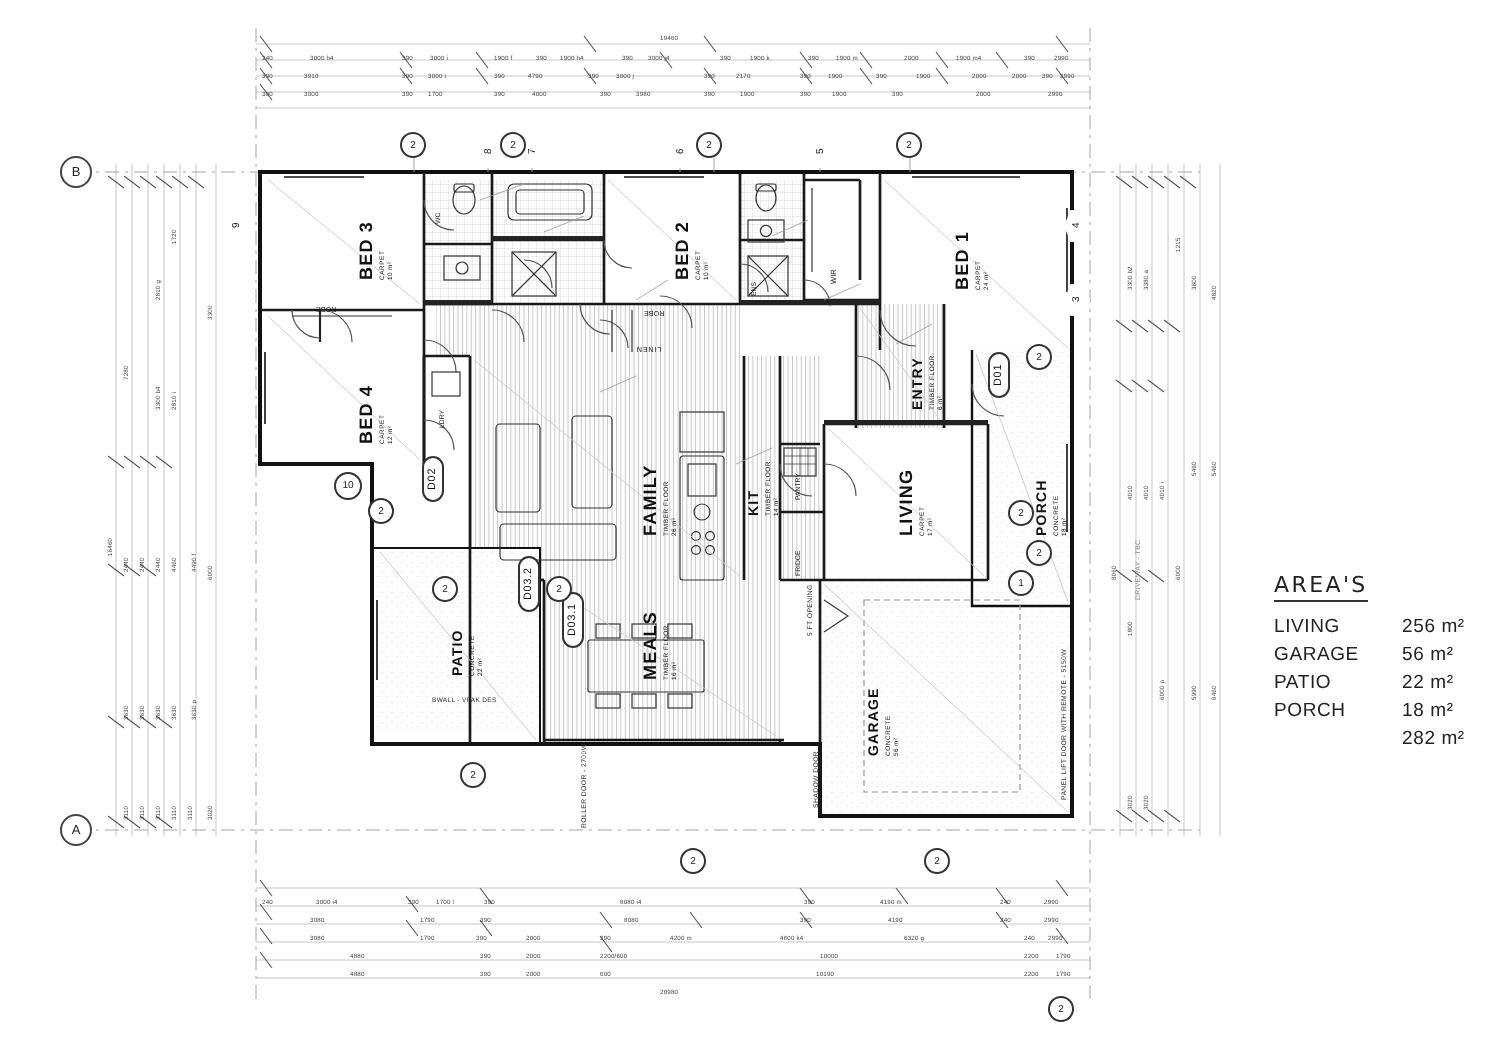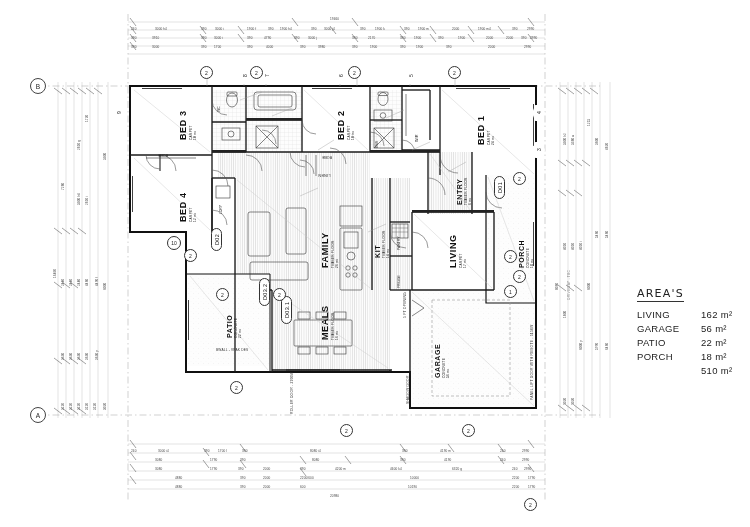--- a/index.html
+++ b/index.html
@@ -820,35 +820,35 @@
   <div class="dimv" style="left:571px; top:405px;">3020</div>
   <div class="dimv" style="left:587px; top:290px;">6000</div>
   <div class="dimv" style="left:555px; top:290px;">8060</div>
 
   <div id="areas">
     <div class="atitle">AREA'S</div>
     <table>
       <tbody>
         <tr>
           <td>LIVING</td>
-          <td class="val">162 m²</td>
+          <td class="val">256 m²</td>
         </tr>
         <tr>
           <td>GARAGE</td>
           <td class="val">56 m²</td>
         </tr>
         <tr>
           <td>PATIO</td>
           <td class="val">22 m²</td>
         </tr>
         <tr>
           <td>PORCH</td>
           <td class="val">18 m²</td>
         </tr>
         <tr>
           <td></td>
-          <td class="val">510 m²</td>
+          <td class="val">282 m²</td>
         </tr>
       </tbody>
     </table>
   </div>
 
 </div>
 
 </body></html>

